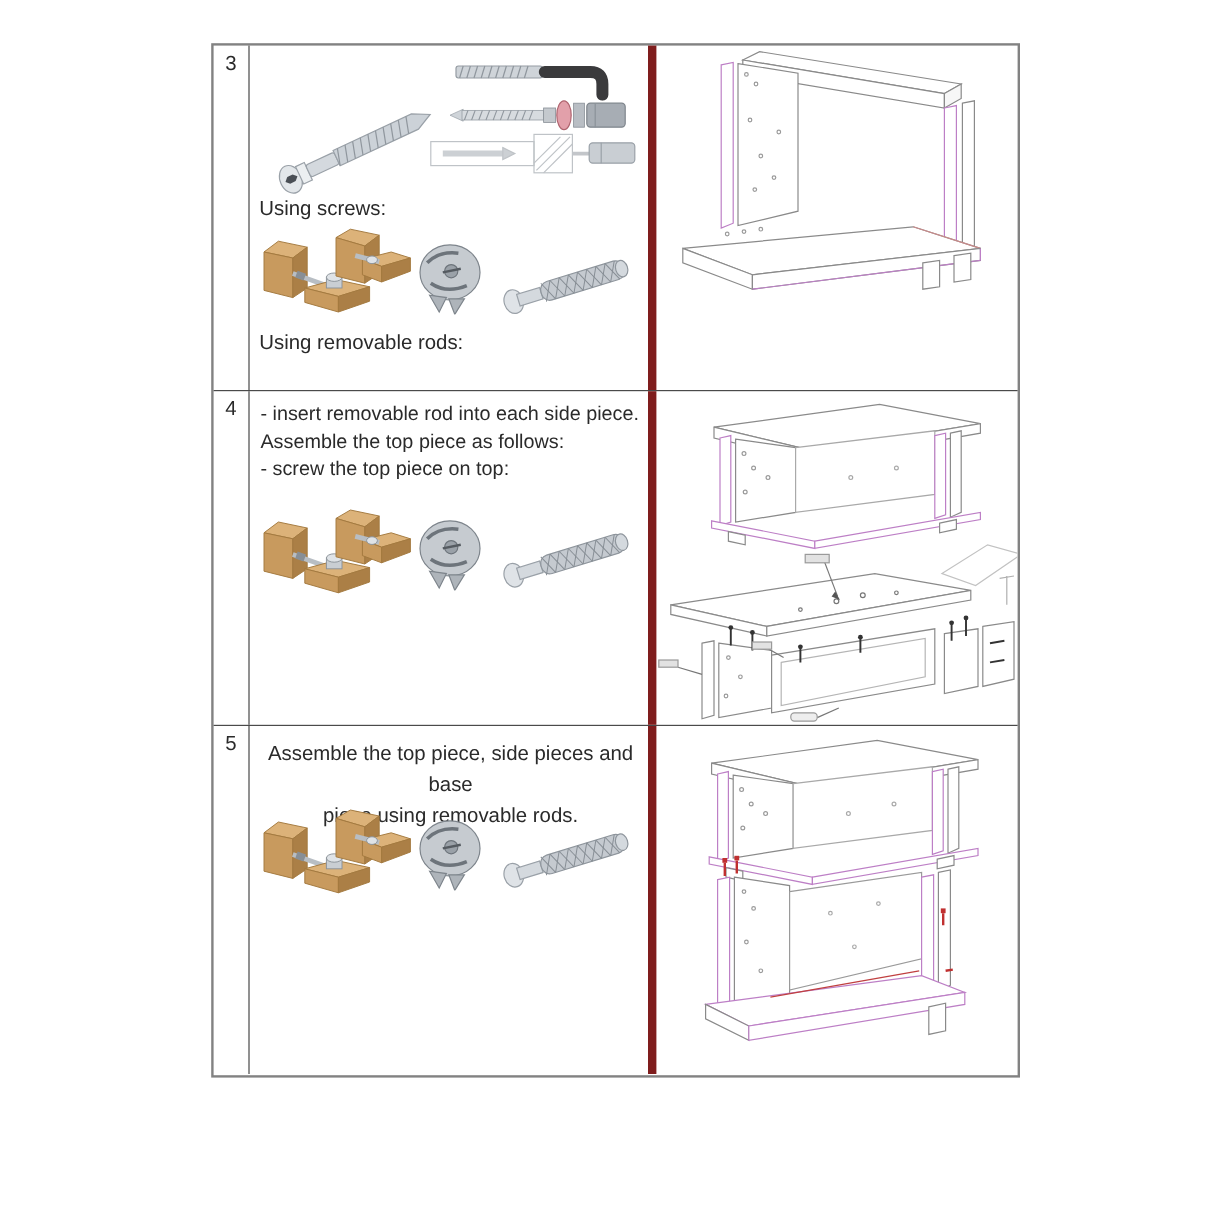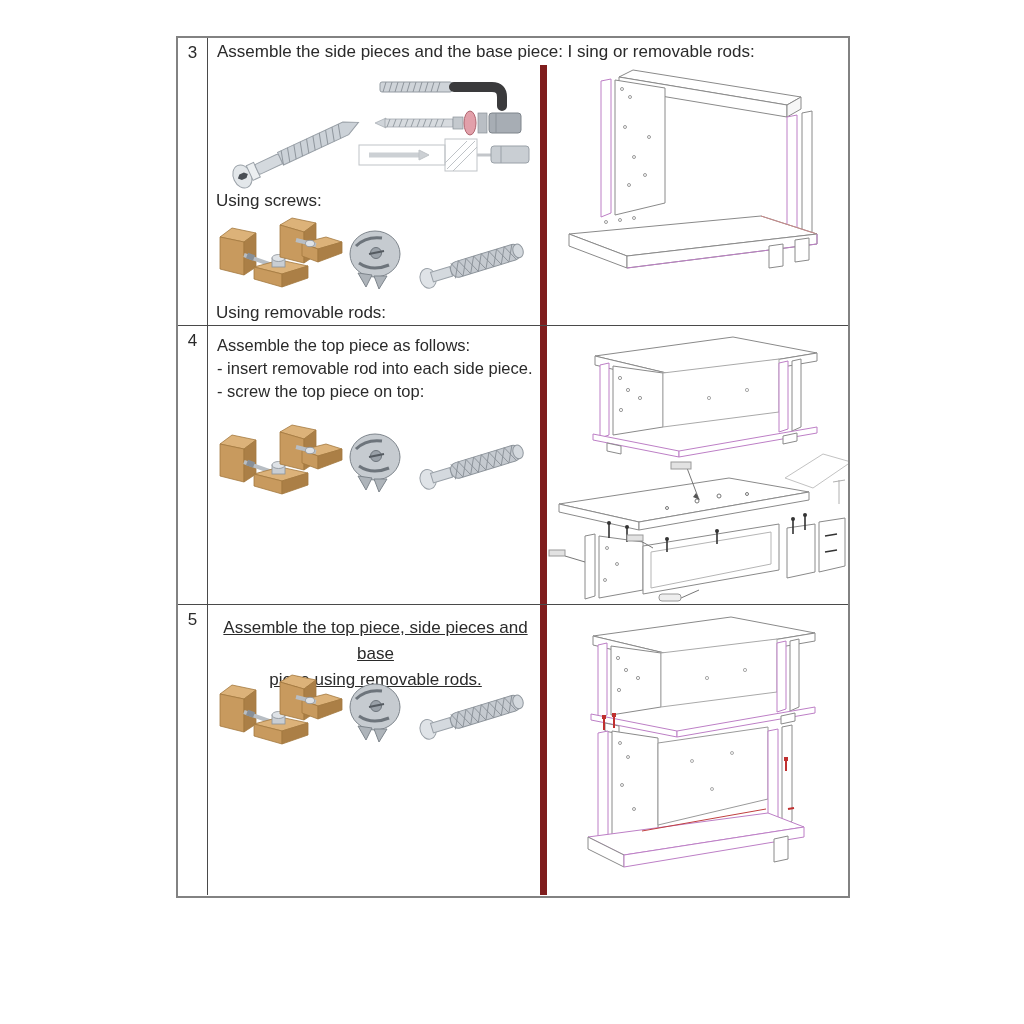--- a/index.html
+++ b/index.html
@@ -12,21 +12,21 @@
   .irow.r5{height:290px;}
   .numcell{width:30px;flex:0 0 30px;border-right:1px solid #4a4a4a;box-sizing:border-box;text-align:center;padding-top:5px;font-size:17px;}
   .rowbody{flex:1;display:flex;flex-direction:column;min-width:0;}
   .rowtitle{height:27px;line-height:27px;padding-left:9px;font-size:17px;white-space:nowrap;}
   .subrow{flex:1;display:flex;min-height:0;}
   .textcell{width:339px;flex:0 0 339px;border-right:7px solid #7f1d1d;box-sizing:border-box;position:relative;}
   .drawcell{flex:1;position:relative;overflow:hidden;}
   .caption{position:absolute;left:8px;font-size:17px;}
   .hw{position:absolute;}
   .tlines{padding:8px 6px 0 9px;font-size:16.5px;line-height:23px;}
-  .tlines.center{text-align:center;line-height:26px;padding-top:10px;font-size:17px;text-decoration:underline;}
+  .tlines.center{text-align:center;line-height:26px;padding-top:10px;font-size:17px;}
   svg{display:block;}
 </style>
 </head>
 <body>
 
 <svg width="0" height="0" style="position:absolute" aria-hidden="true">
 <defs>
 <symbol id="sym-camblocks" viewBox="0 0 130 80">
   <polygon points="6,22 18,13 42,18 30,27" fill="#dcb279" stroke="#a3793f" stroke-width="0.8"></polygon>
   <polygon points="6,22 30,27 30,60 6,54" fill="#c89a5e" stroke="#a3793f" stroke-width="0.8"></polygon>
@@ -110,21 +110,20 @@
 </symbol>
 </defs>
 </svg>
 
 <div class="page">
   <div class="itable">
 
     <div class="irow r3">
       <div class="numcell">3</div>
       <div class="rowbody">
-        <div class="rowtitle">Assemble the side pieces and the base piece: I sing or removable rods:</div>
         <div class="subrow">
           <div class="textcell">
 
             <svg class="hw" style="left:19px;top:48px" width="145" height="88" viewBox="0 0 145 88">
               <g transform="translate(10,66) rotate(-25)">
                 <ellipse cx="6" cy="0" rx="9" ry="12" fill="#e3e7ea" stroke="#9aa1a8"></ellipse>
                 <polygon points="4,-3 9,-3 12,0 9,3 4,3 1,0" fill="#4a4f55"></polygon>
                 <rect x="14" y="-8" width="8" height="16" fill="#eceff1" stroke="#9aa1a8"></rect>
                 <rect x="22" y="-5.5" width="26" height="11" rx="2" fill="#d4d9de" stroke="#9aa1a8"></rect>
                 <path d="M48 -7 H120 L134 0 L120 7 H48 Z" fill="#ccd2d8" stroke="#9aa1a8"></path>
@@ -248,22 +247,22 @@
             </svg>
           </div>
         </div>
       </div>
     </div>
 
     <div class="irow r4">
       <div class="numcell">4</div>
       <div class="textcell">
         <div class="tlines">
+          <div>- insert removable rod into each side piece.</div>
           <div>Assemble the top piece as follows:</div>
-          <div>- insert removable rod into each side piece.</div>
           <div>- screw the top piece on top:</div>
         </div>
         <svg class="hw" style="left:6px;top:96px" width="130" height="80">
             <use href="#sym-camblocks"></use>
           </svg>
         <svg class="hw" style="left:138px;top:106px" width="58" height="60">
             <use href="#sym-camdisc"></use>
           </svg>
         <svg class="hw" style="left:204px;top:108px" width="126" height="62">
             <use href="#sym-dowel"></use>

